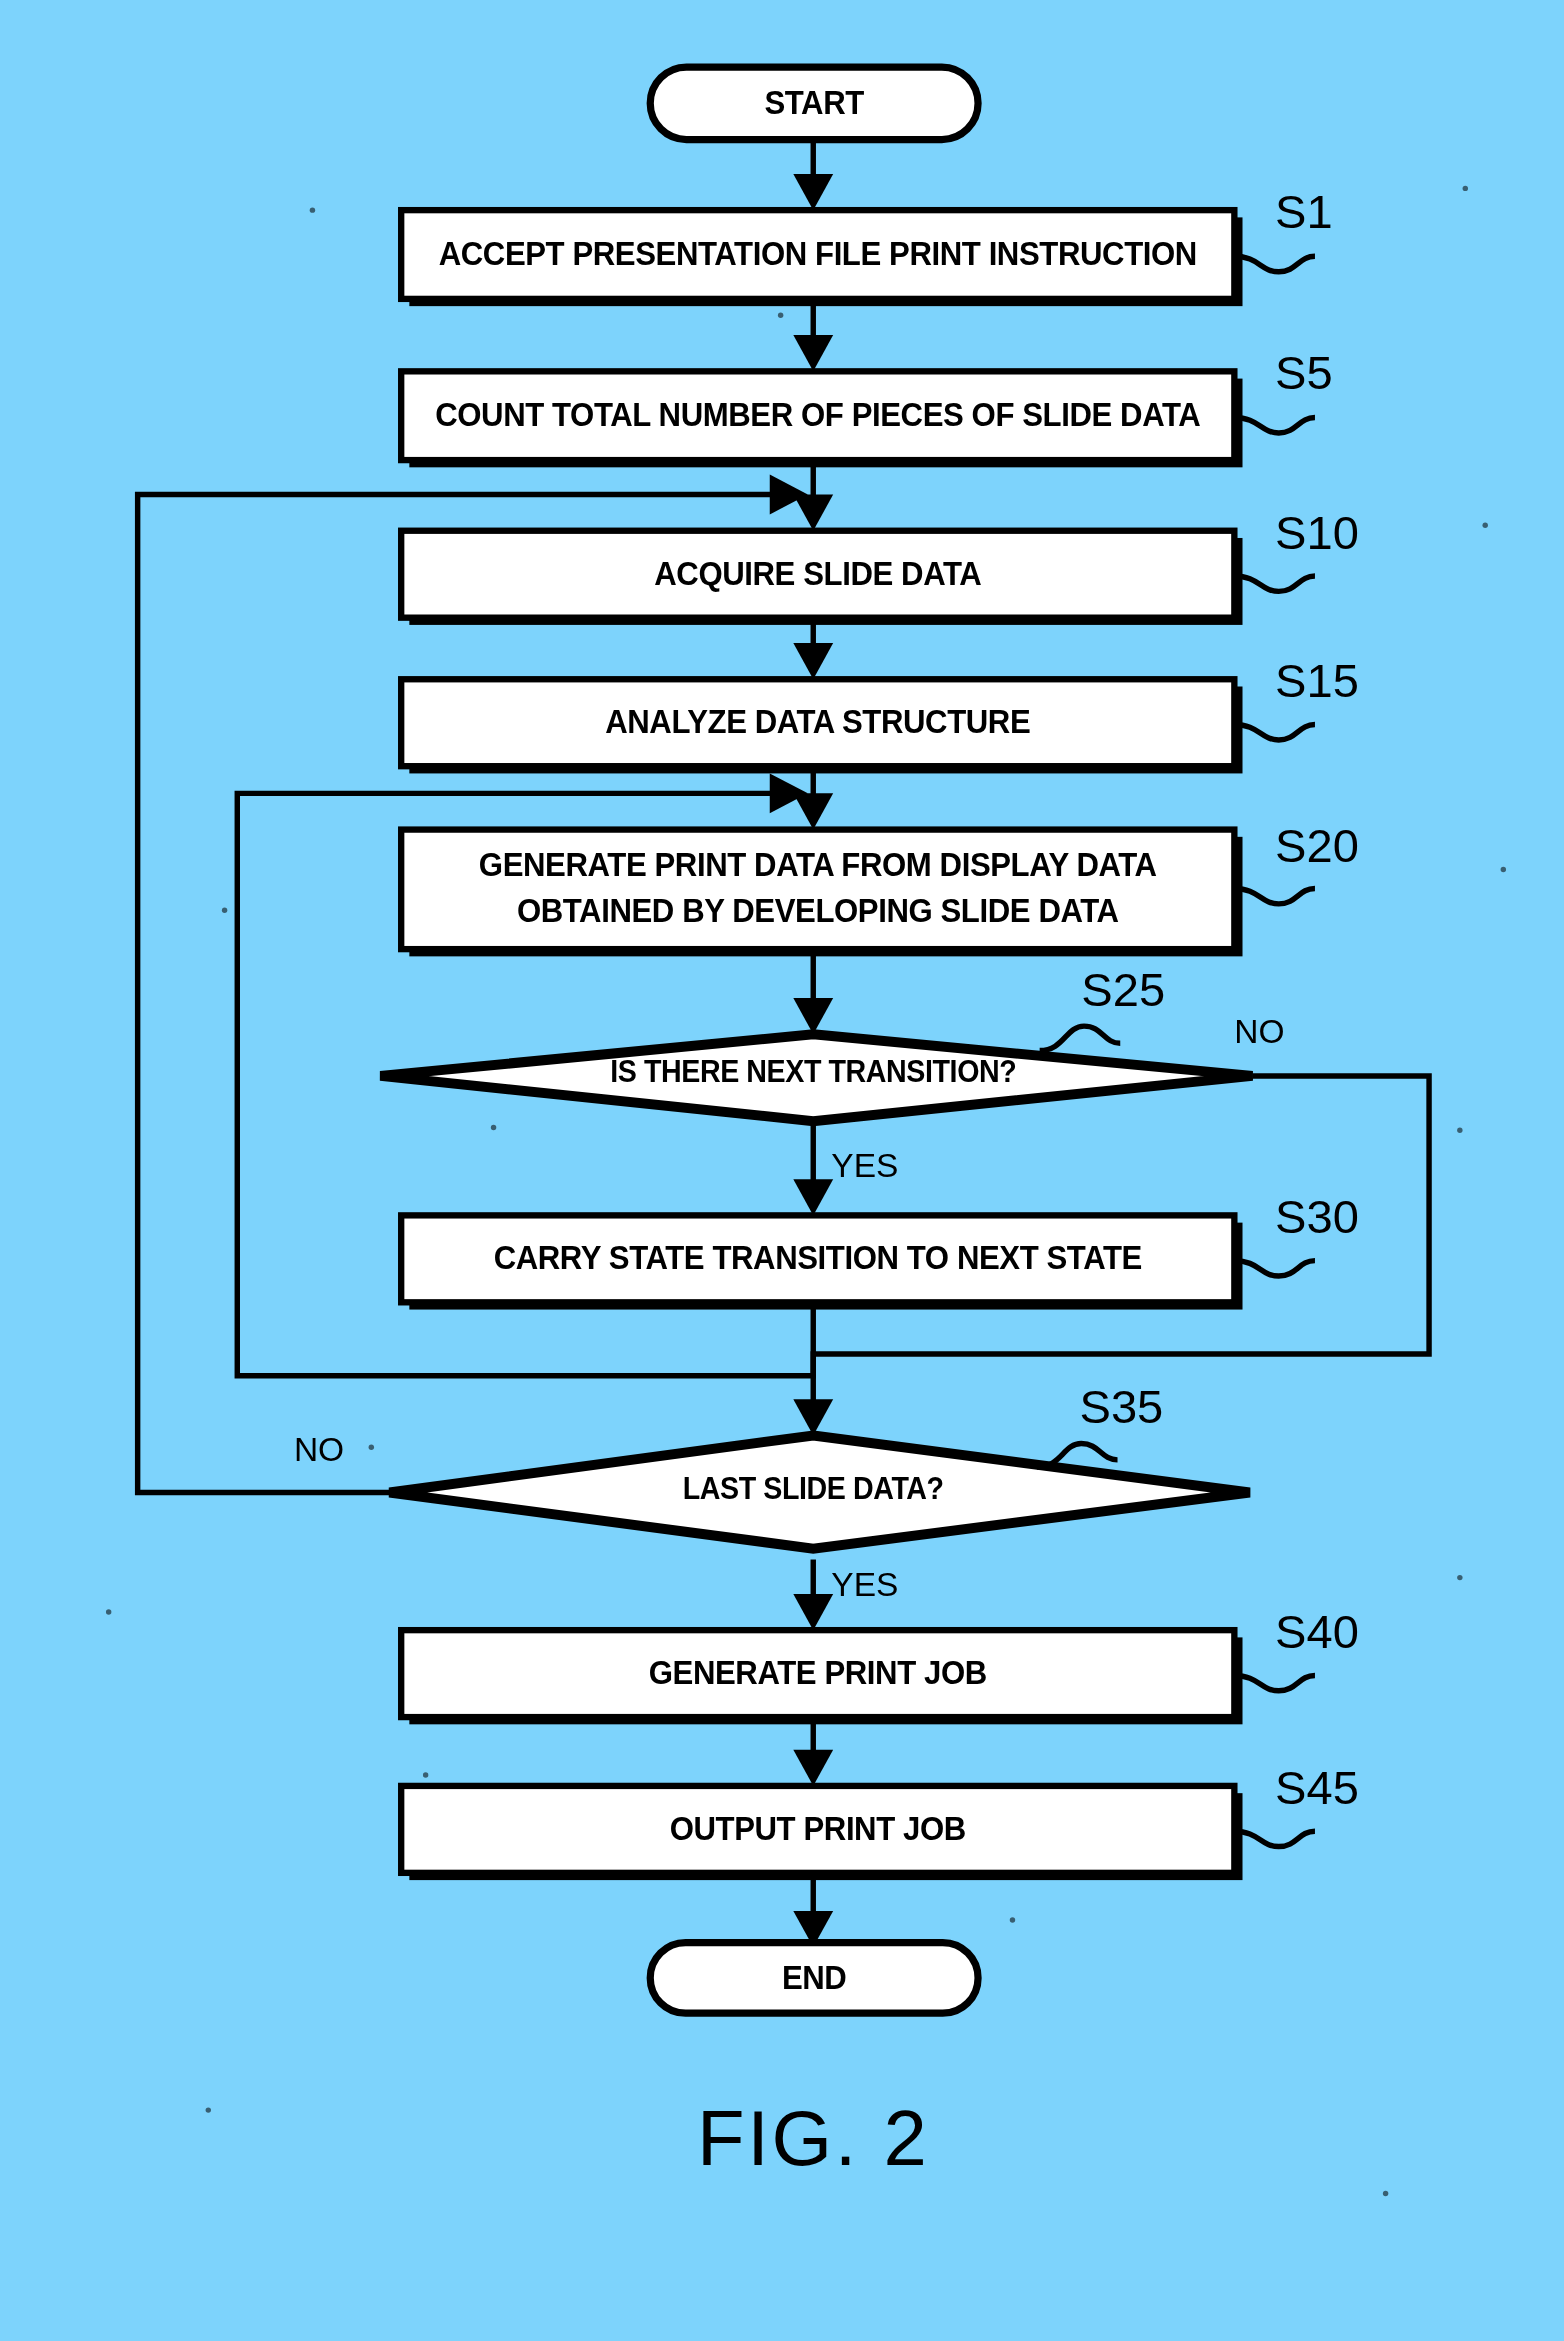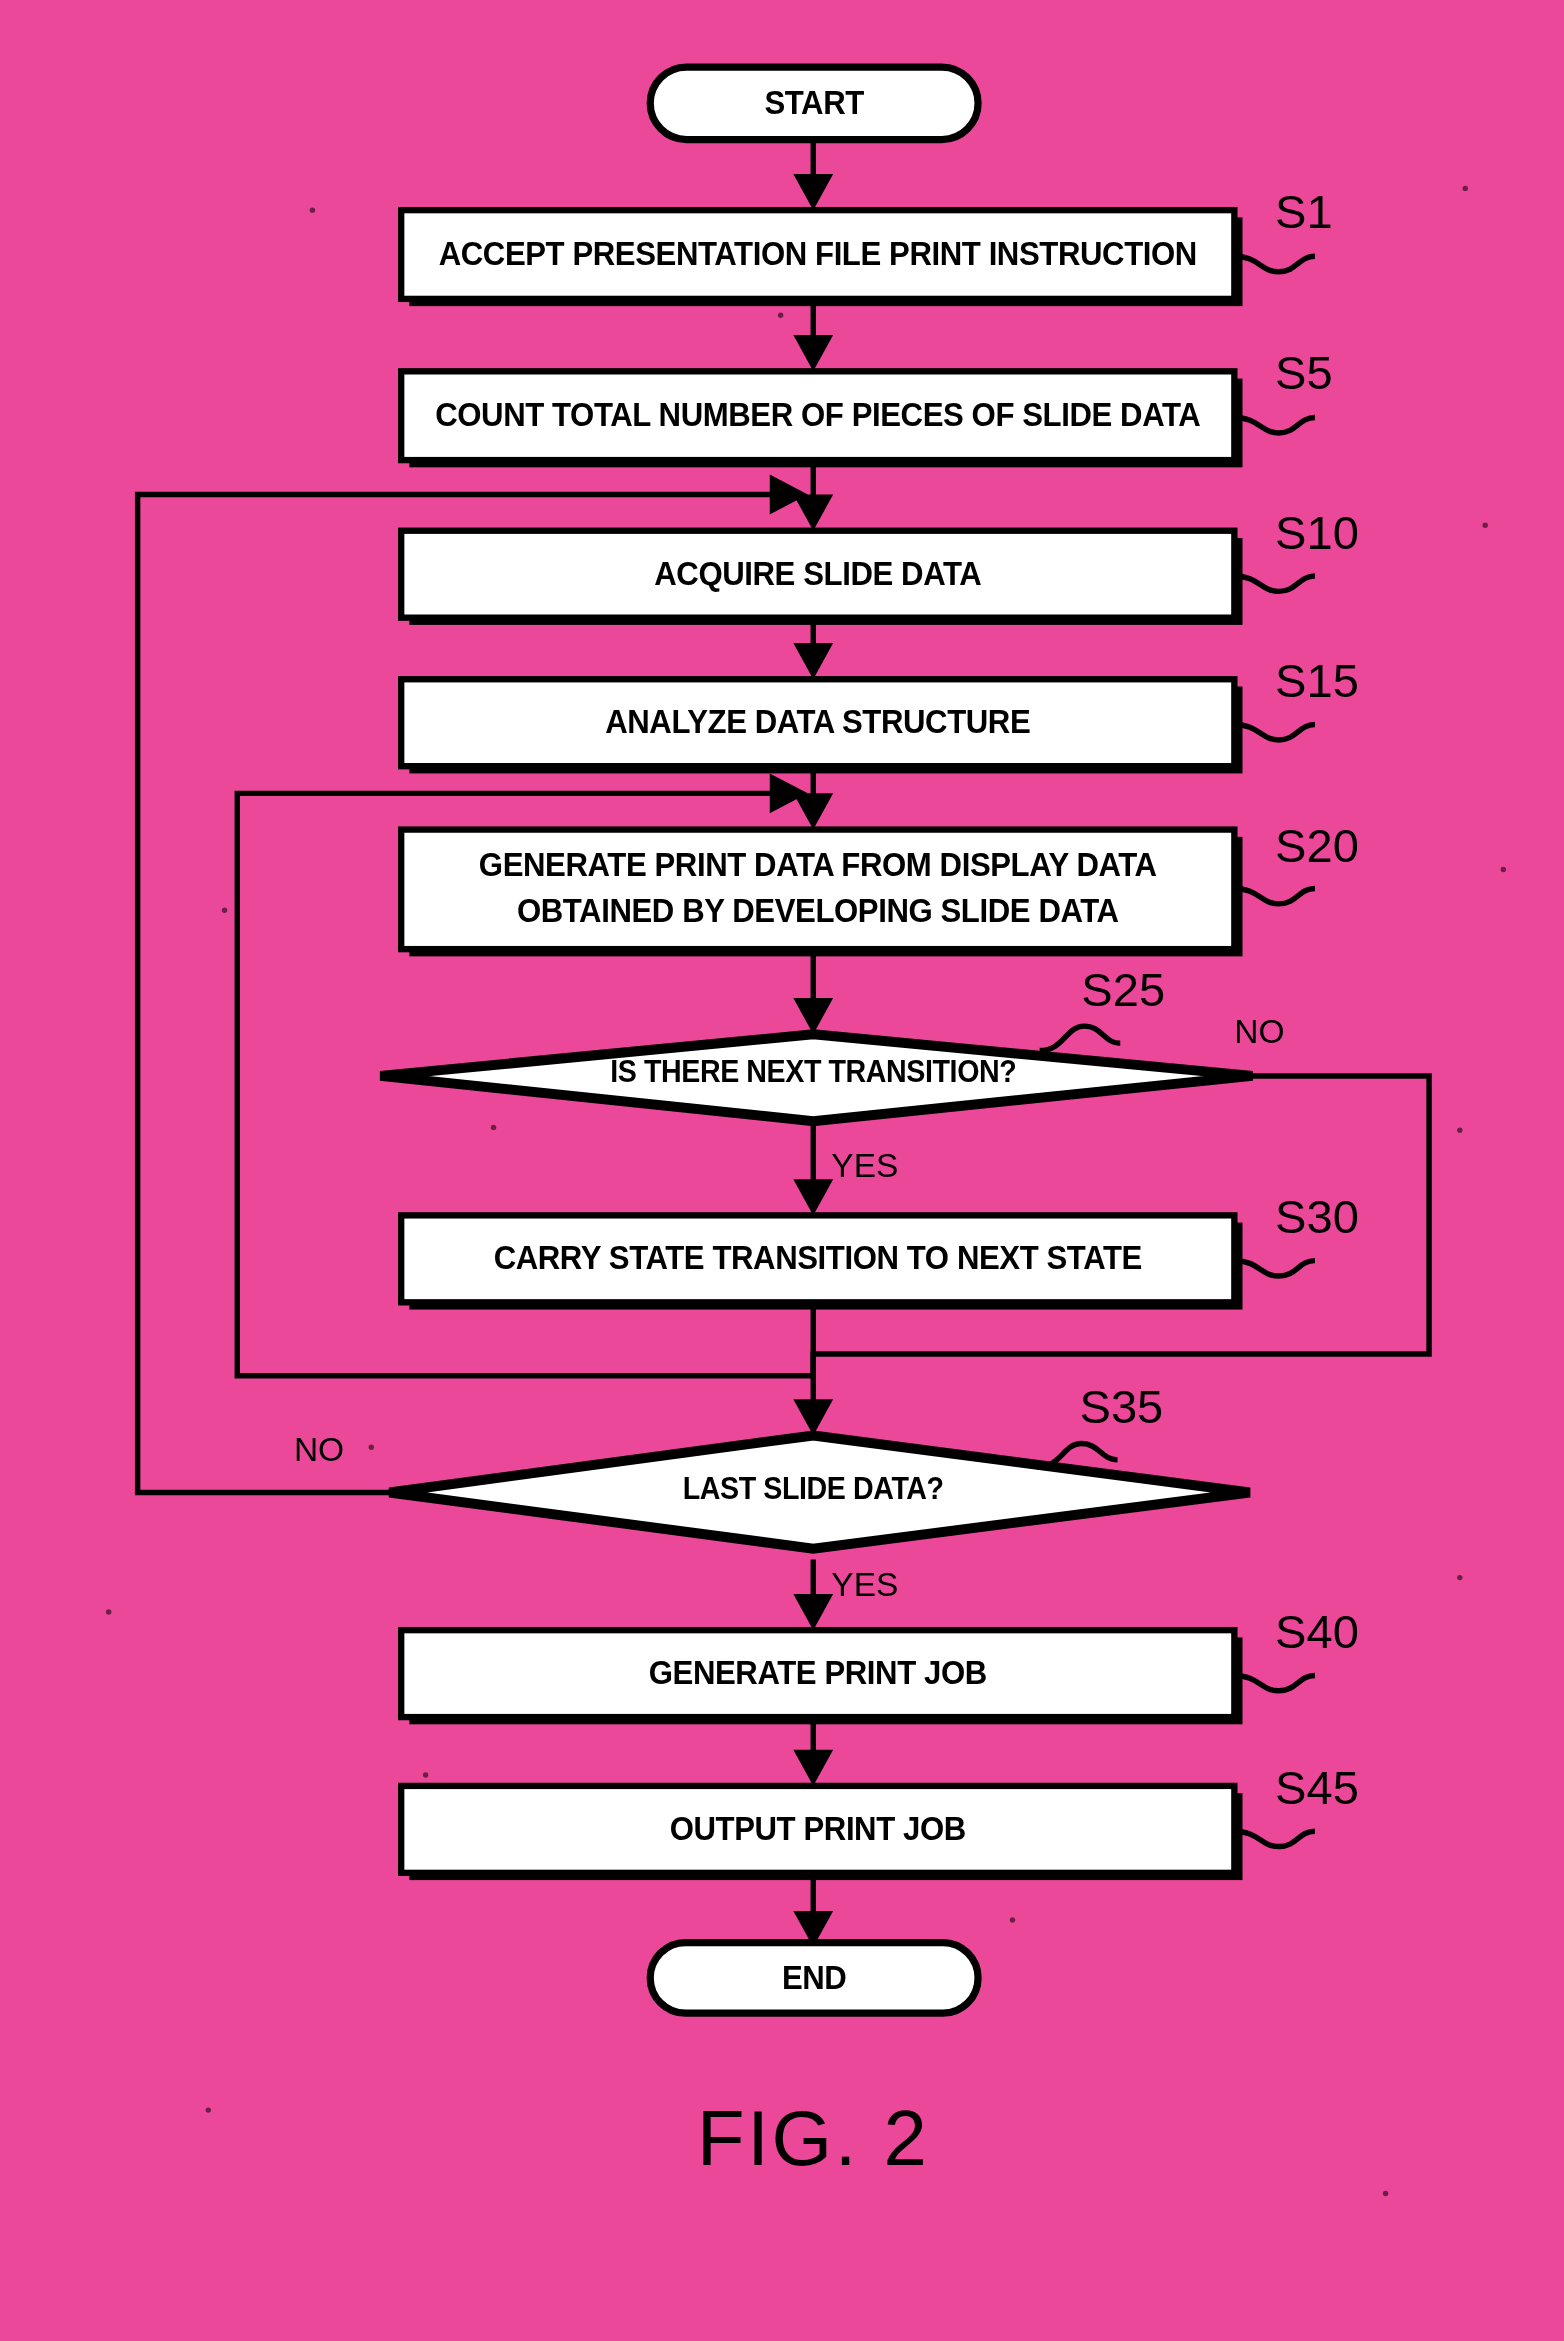--- a/index.html
+++ b/index.html
@@ -8,21 +8,21 @@
     background: #ffffff;
   }
   body {
     font-family: "Liberation Sans", sans-serif;
     color: #000000;
   }
   #page {
     position: relative;
     width: 1564px;
     height: 2342px;
-    background: #ec4899;
+    background: #7dd3fc;
     overflow: hidden;
   }
   #flow-svg {
     position: absolute;
     left: 0;
     top: 0;
     width: 1564px;
     height: 2342px;
   }
   .node-text {

